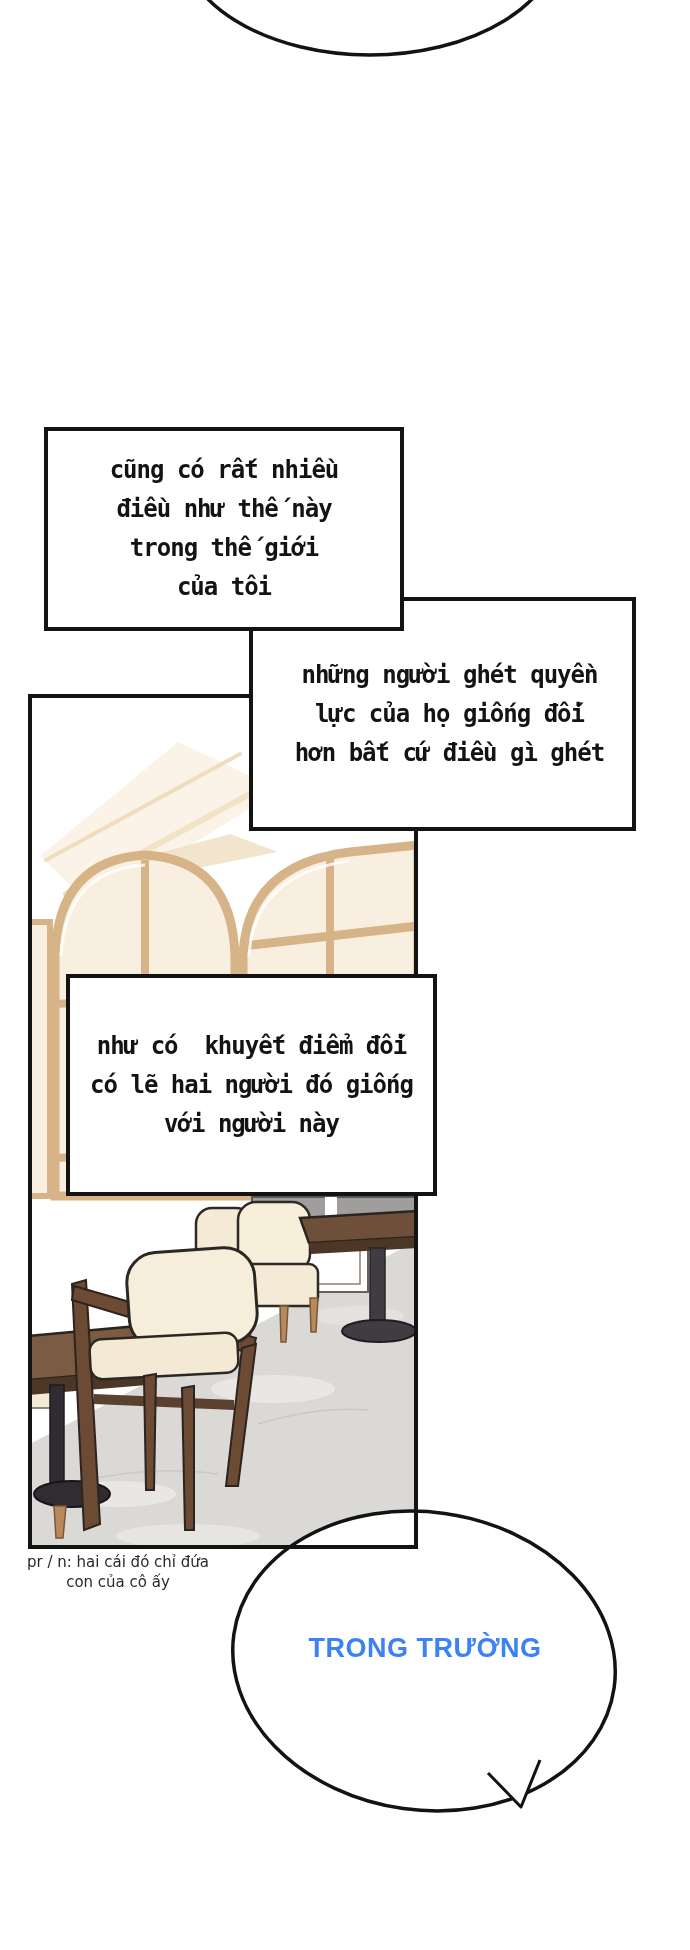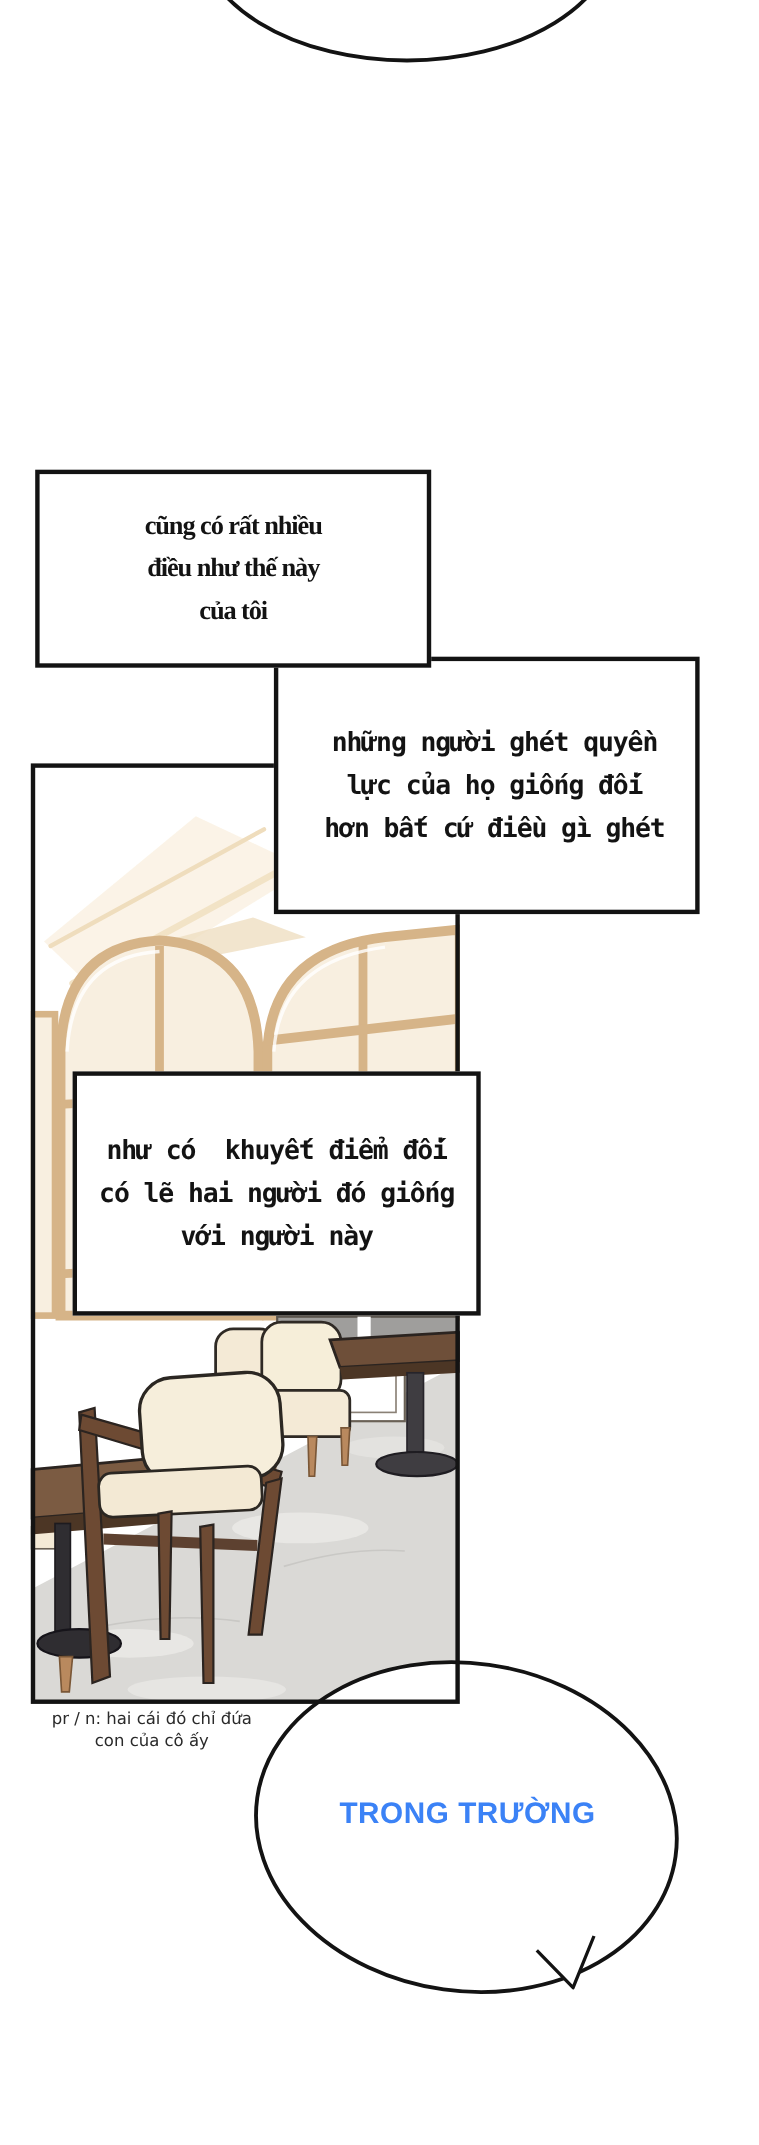--- a/index.html
+++ b/index.html
@@ -4,35 +4,35 @@
 <style>
   html,body{margin:0;padding:0;background:#fff;}
   #page{position:relative;width:690px;height:1950px;background:#fff;overflow:hidden;
         font-family:"DejaVu Sans Mono","DejaVu Sans",monospace;}
   .abs{position:absolute;}
   
   .nbox{position:absolute;background:#fff;border:4px solid #131313;box-sizing:border-box;
         display:flex;flex-direction:column;justify-content:center;align-items:center;}
   .nline{font-weight:bold;font-size:24px;line-height:39px;color:#131313;
          letter-spacing:-1px;white-space:pre;text-align:center;}
-  #box1{left:32px;top:427px;width:360px;height:180px;z-index:5;font-family:Liberation Serif, serif;}
+  #box1{left:44px;top:427px;width:360px;height:204px;z-index:5;}
   #box2{left:249px;top:597px;width:387px;height:234px;z-index:4;padding-left:14px;}
   #box3{left:66px;top:974px;width:371px;height:222px;z-index:4;}
   
   #panel-art{left:28px;top:694px;width:390px;height:855px;z-index:1;}
   #panel-border{left:28px;top:694px;width:390px;height:855px;z-index:3;
                 border:4px solid #131313;box-sizing:border-box;background:transparent;pointer-events:none;}
   
   #overlay{left:0;top:0;width:690px;height:1950px;z-index:2;}
   
   #bubble-text{left:260px;top:1628px;width:330px;z-index:2;text-align:center;
                font-family:"Liberation Sans",sans-serif;font-weight:bold;font-size:27px;
                line-height:40px;letter-spacing:.5px;color:#3b82f6;}
   
-  #note{left:32px;top:1552px;width:212px;z-index:2;text-align:center;
+  #note{left:12px;top:1552px;width:212px;z-index:2;text-align:center;
         font-family:"DejaVu Sans",sans-serif;font-size:15px;line-height:20px;color:#2a2a2a;}
 </style>
 </head>
 <body>
 
 <div id="page">
 
   <svg id="overlay" class="abs" viewBox="0 0 690 1950" xmlns="http://www.w3.org/2000/svg">
     <ellipse cx="370" cy="-62" rx="190" ry="117" fill="#ffffff" stroke="#131313" stroke-width="3.5"></ellipse>
     <g>
@@ -130,20 +130,21 @@
       <polygon points="116,682 128,680 126,796 118,796" fill="#6d4a33" stroke="#2b2420" stroke-width="2"></polygon>
       <polygon points="154,694 166,692 166,836 157,836" fill="#6d4a33" stroke="#2b2420" stroke-width="2"></polygon>
     </g>
   </svg>
 
   <div id="panel-border" class="abs"></div>
 
   <div id="box1" class="nbox">
     <div class="nline">cũng có rất nhiều</div>
     <div class="nline">điều như thế này</div>
+    <div class="nline">trong thế giới</div>
     <div class="nline">của tôi</div>
   </div>
 
   <div id="box2" class="nbox">
     <div class="nline">những người ghét quyền</div>
     <div class="nline">lực của họ giống đối</div>
     <div class="nline">hơn bất cứ điều gì ghét</div>
   </div>
 
   <div id="box3" class="nbox">

